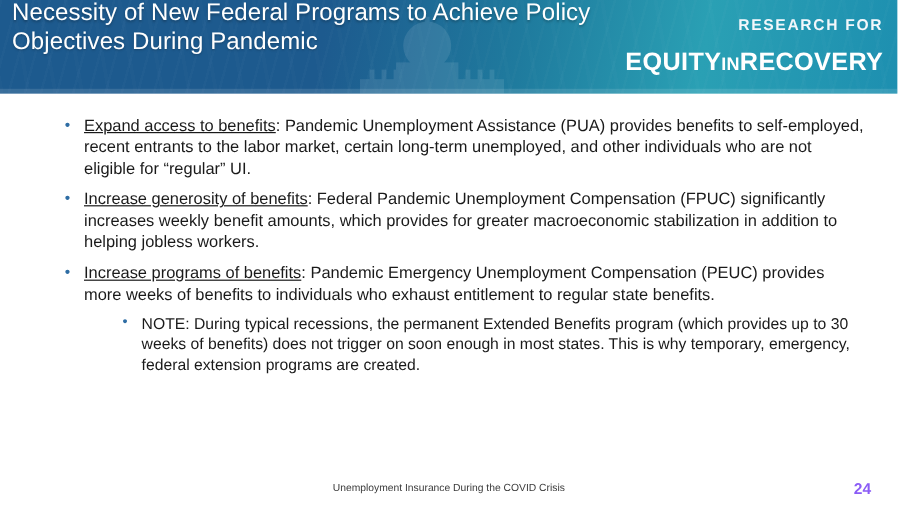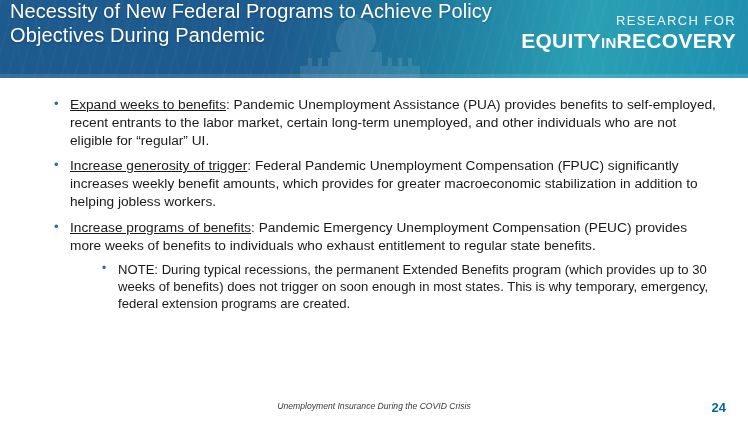--- a/index.html
+++ b/index.html
@@ -64,25 +64,25 @@
   .logo {
     position: absolute;
     right: 12px;
     top: 14px;
     text-align: right;
     color: #ffffff;
     line-height: 1;
   }
   .logo .line1 {
     font-size: 13px;
-    font-weight: normal;
+    font-weight: bold;
     letter-spacing: 1.4px;
     color: #f2f7fb;
     text-transform: uppercase;
-    margin-bottom: 3px;
+    margin-bottom: 14px;
     padding-left: 40px;
   }
   .logo .line2 {
     font-size: 21px;
     font-weight: bold;
     letter-spacing: 0.3px;
     text-transform: uppercase;
     white-space: nowrap;
   }
   .logo .line2 .small {
@@ -147,29 +147,28 @@
 
   
   .footer-note {
     position: absolute;
     left: 0;
     bottom: 14px;
     width: 748px;
     text-align: center;
     font-size: 8.6px;
     color: #3a3a3a;
-    font-style: italic;
   }
   .page-number {
     position: absolute;
     right: 22px;
     bottom: 10px;
     font-size: 13px;
     font-weight: bold;
-    color: #0369a1;
+    color: #8b5cf6;
   }
 </style>
 </head>
 <body>
 
 <div class="header">
   <div class="texture"></div>
   <svg class="dome" viewBox="0 0 120 78">
     <g fill="#ffffff" opacity="0.55">
       <rect x="0" y="58" width="120" height="20"></rect>
@@ -192,26 +191,26 @@
     <div class="line1">RESEARCH FOR</div>
     <div class="line2"><span>EQUITY</span><span class="small">in</span><span>RECOVERY</span></div>
   </div>
 </div>
 
 <div class="content">
   <ul class="level1">
 
     <li>
       <span class="bullet">•</span>
-      <span class="lead">Expand weeks to benefits</span><span>: Pandemic Unemployment Assistance (PUA) provides benefits to self-employed, recent entrants to the labor market, certain long-term unemployed, and other individuals who are not eligible for “regular” UI.</span>
+      <span class="lead">Expand access to benefits</span><span>: Pandemic Unemployment Assistance (PUA) provides benefits to self-employed, recent entrants to the labor market, certain long-term unemployed, and other individuals who are not eligible for “regular” UI.</span>
     </li>
 
     <li>
       <span class="bullet">•</span>
-      <span class="lead">Increase generosity of trigger</span><span>: Federal Pandemic Unemployment Compensation (FPUC) significantly increases weekly benefit amounts, which provides for greater macroeconomic stabilization in addition to helping jobless workers.</span>
+      <span class="lead">Increase generosity of benefits</span><span>: Federal Pandemic Unemployment Compensation (FPUC) significantly increases weekly benefit amounts, which provides for greater macroeconomic stabilization in addition to helping jobless workers.</span>
     </li>
 
     <li>
       <span class="bullet">•</span>
       <span class="lead">Increase programs of benefits</span><span>: Pandemic Emergency Unemployment Compensation (PEUC) provides more weeks of benefits to individuals who exhaust entitlement to regular state benefits.</span>
 
       <div class="sub-wrap">
         <ul class="level2">
           <li>
             <span class="bullet">•</span>

